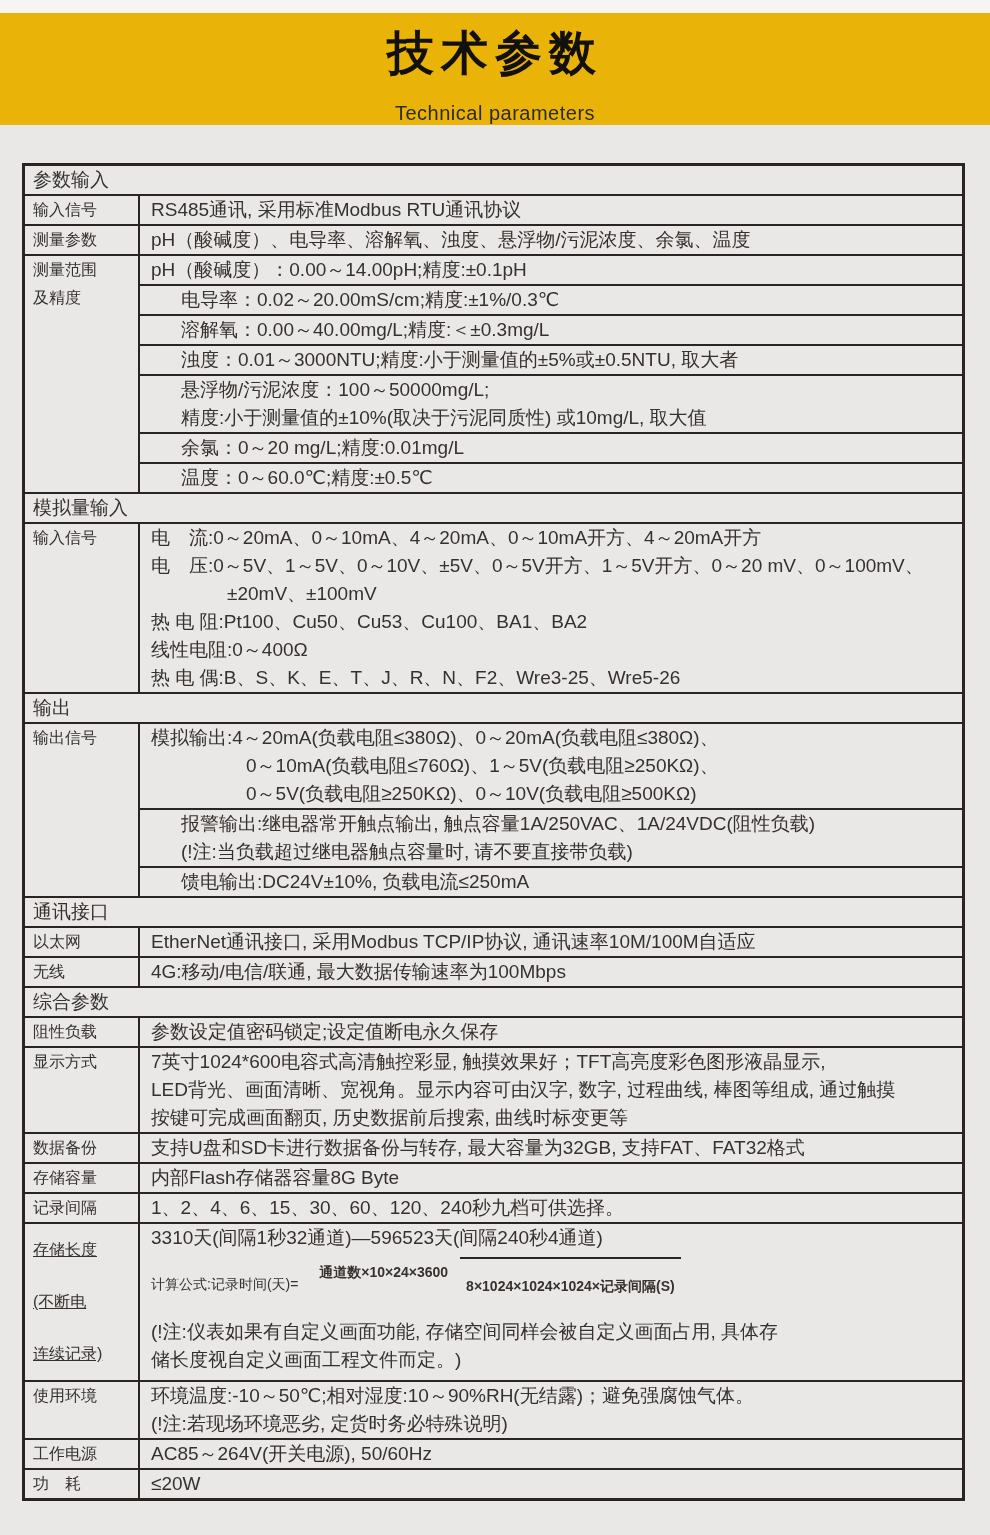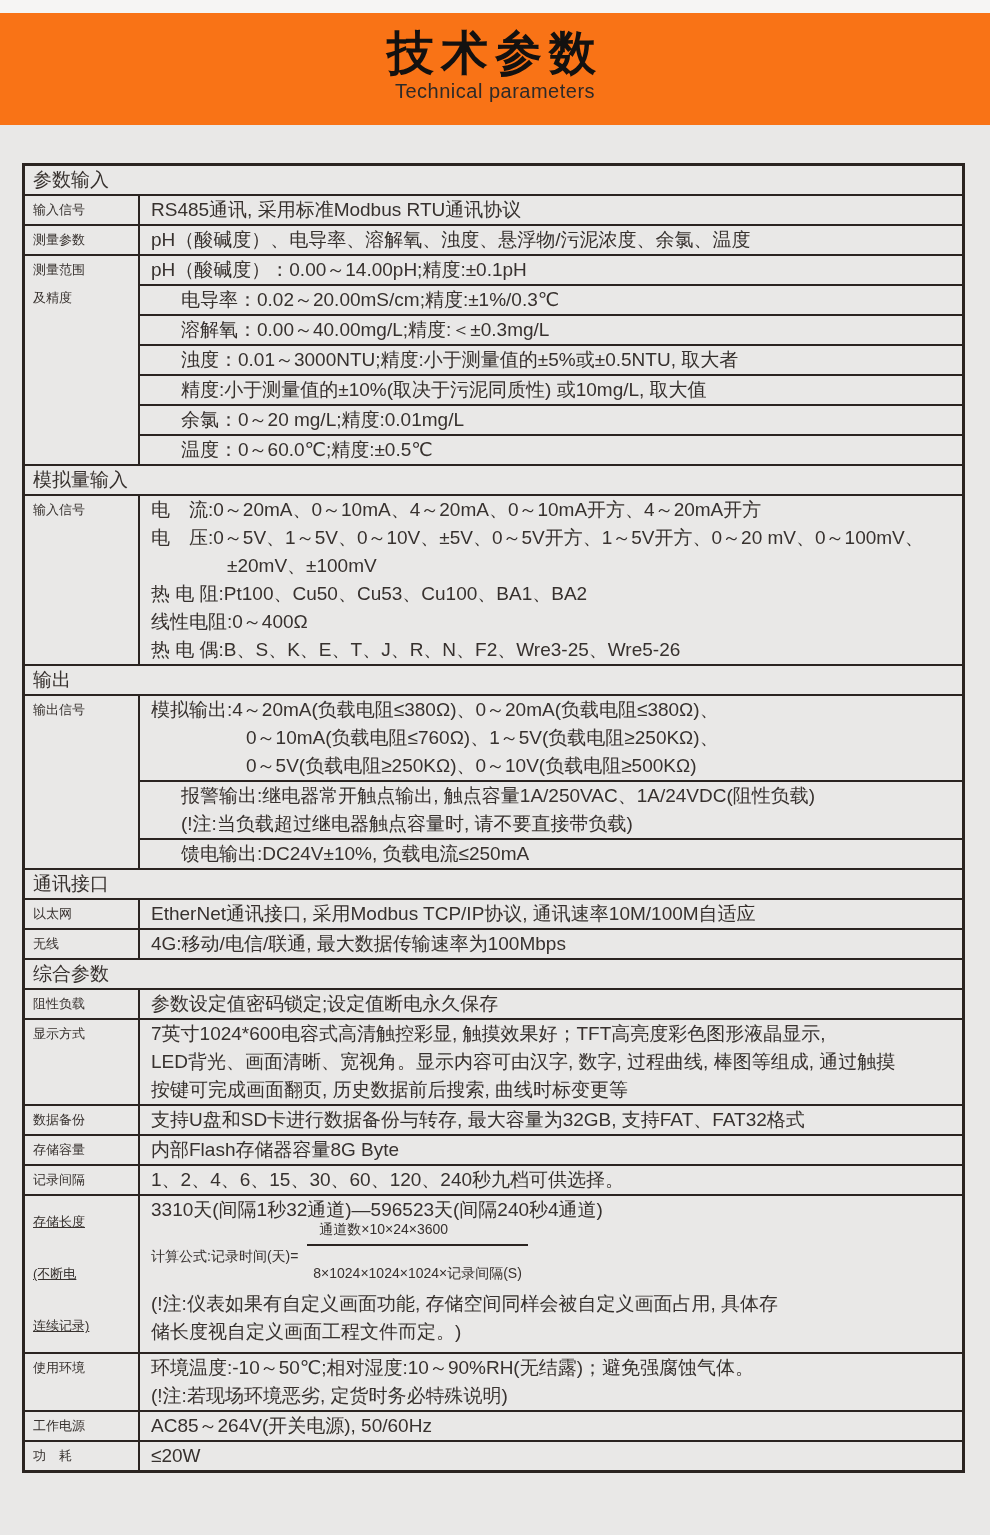--- a/index.html
+++ b/index.html
@@ -6,22 +6,22 @@
   body{
     width:990px;height:1535px;
     background:#e9e8e7;
     font-family:"Liberation Sans","DejaVu Sans",sans-serif;
     color:#37312e;
     position:relative;
     overflow:hidden;
   }
   .top-strip{height:13px;background:#f6f5f4;}
   .title-band{
-    height:112px;background:#f97316;
-    display:flex;flex-direction:column;align-items:center;justify-content:flex-start;
+    height:112px;background:#eab308;
+    display:flex;flex-direction:column;align-items:center;justify-content:space-between;
   }
   .page-title{
     font-size:47px;font-weight:bold;letter-spacing:7px;
     color:#131110;margin-top:14px;line-height:1.1;
   }
   .page-subtitle{
     font-size:20px;color:#2e2a28;letter-spacing:0.5px;margin-top:1px;
   }
   .spec-table{
     position:absolute;left:22px;top:163px;width:943px;
@@ -31,28 +31,28 @@
   .section-header{
     height:28px;line-height:28px;font-size:19px;
     padding-left:8px;white-space:pre;overflow:hidden;
   }
   .spec-row{display:flex;align-items:stretch;}
   .label-cell{
     flex:0 0 115px;width:115px;box-sizing:border-box;
     border-right:2px solid #2b2421;
     padding-left:8px;overflow:hidden;
   }
-  .label-line{line-height:28px;font-size:13px;white-space:pre;}
+  .label-line{line-height:28px;font-size:16px;white-space:pre;}
   .label-cell.spread .label-line{line-height:52px;text-decoration:underline;}
   .values-cell{flex:1;display:flex;flex-direction:column;min-width:0;}
   .value-cell{padding-left:11px;overflow:hidden;}
   .value-cell + .value-cell{border-top:2px solid #2b2421;padding-left:41px;}
   .value-line{line-height:28px;font-size:19px;white-space:pre;}
   .formula-row{display:flex;align-items:center;height:66px;font-size:14px;white-space:pre;}
-  .frac{display:inline-flex;flex-direction:column;text-align:left;margin-left:5px;}
+  .frac{display:inline-flex;flex-direction:row;text-align:center;margin-left:5px;font-weight:bold;}
   .frac-num{line-height:30px;padding:0 12px;}
   .frac-den{line-height:30px;border-top:2px solid #2b2421;padding:12px 6px;}
 </style>
 </head>
 <body>
 
 <div class="top-strip"></div>
 
 <div class="title-band">
   <div class="page-title">技术参数</div>
@@ -93,20 +93,21 @@
         <div class="value-cell">
           <div class="value-line">电导率：0.02～20.00mS/cm;精度:±1%/0.3℃</div>
         </div>
         <div class="value-cell">
           <div class="value-line">溶解氧：0.00～40.00mg/L;精度:＜±0.3mg/L</div>
         </div>
         <div class="value-cell">
           <div class="value-line">浊度：0.01～3000NTU;精度:小于测量值的±5%或±0.5NTU, 取大者</div>
         </div>
         <div class="value-cell">
+          <div class="value-line">悬浮物/污泥浓度：100～50000mg/L;</div>
           <div class="value-line">精度:小于测量值的±10%(取决于污泥同质性) 或10mg/L, 取大值</div>
         </div>
         <div class="value-cell">
           <div class="value-line">余氯：0～20 mg/L;精度:0.01mg/L</div>
         </div>
         <div class="value-cell">
           <div class="value-line">温度：0～60.0℃;精度:±0.5℃</div>
         </div>
       </div>
     </div>

